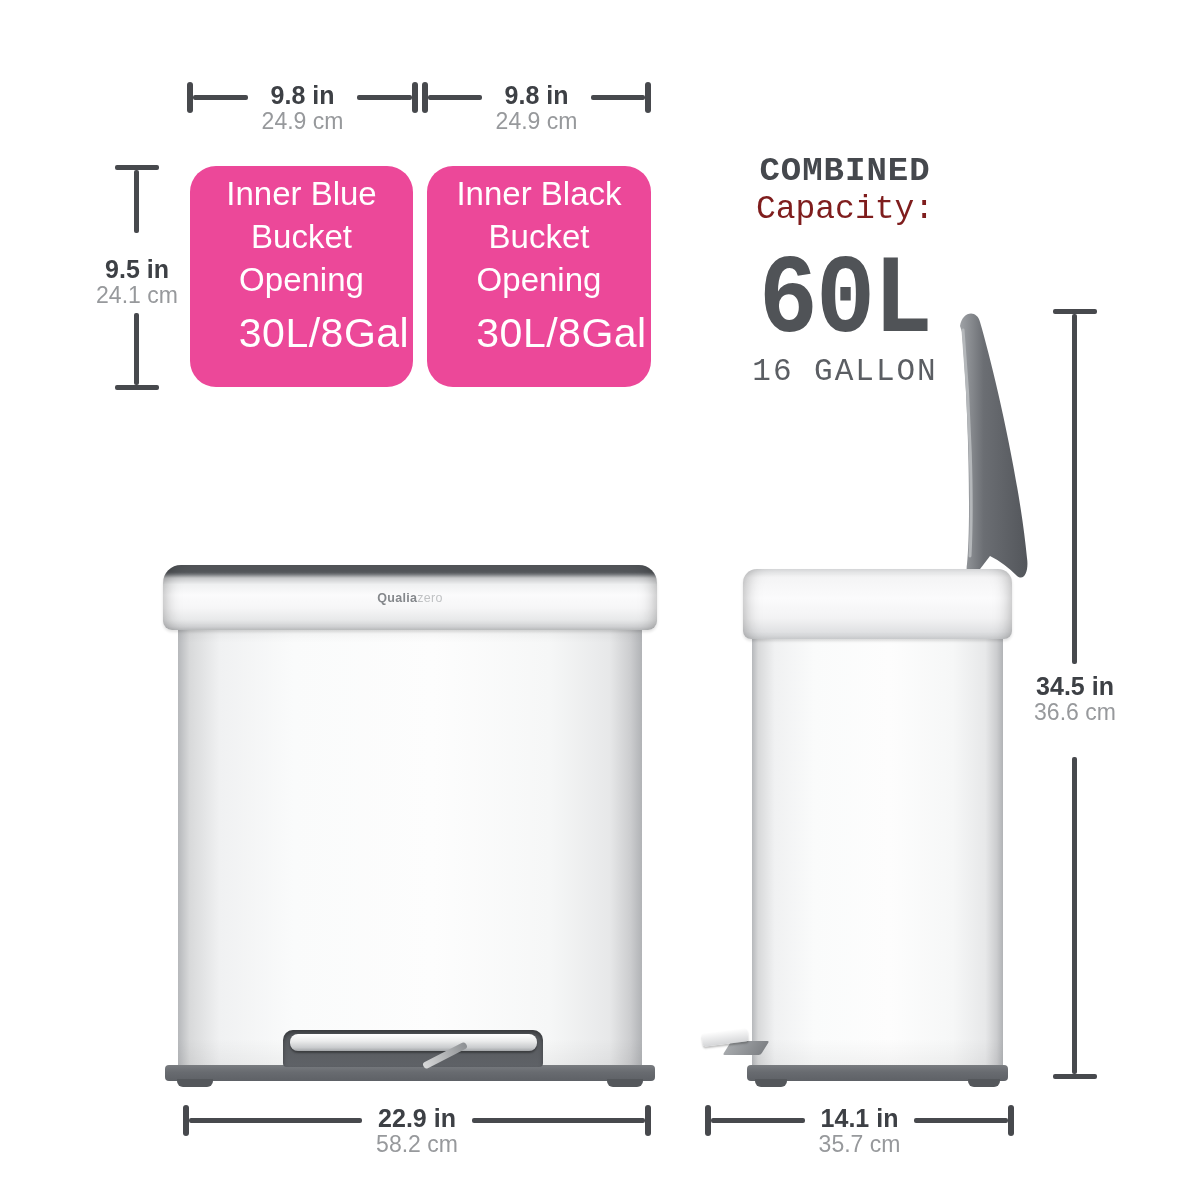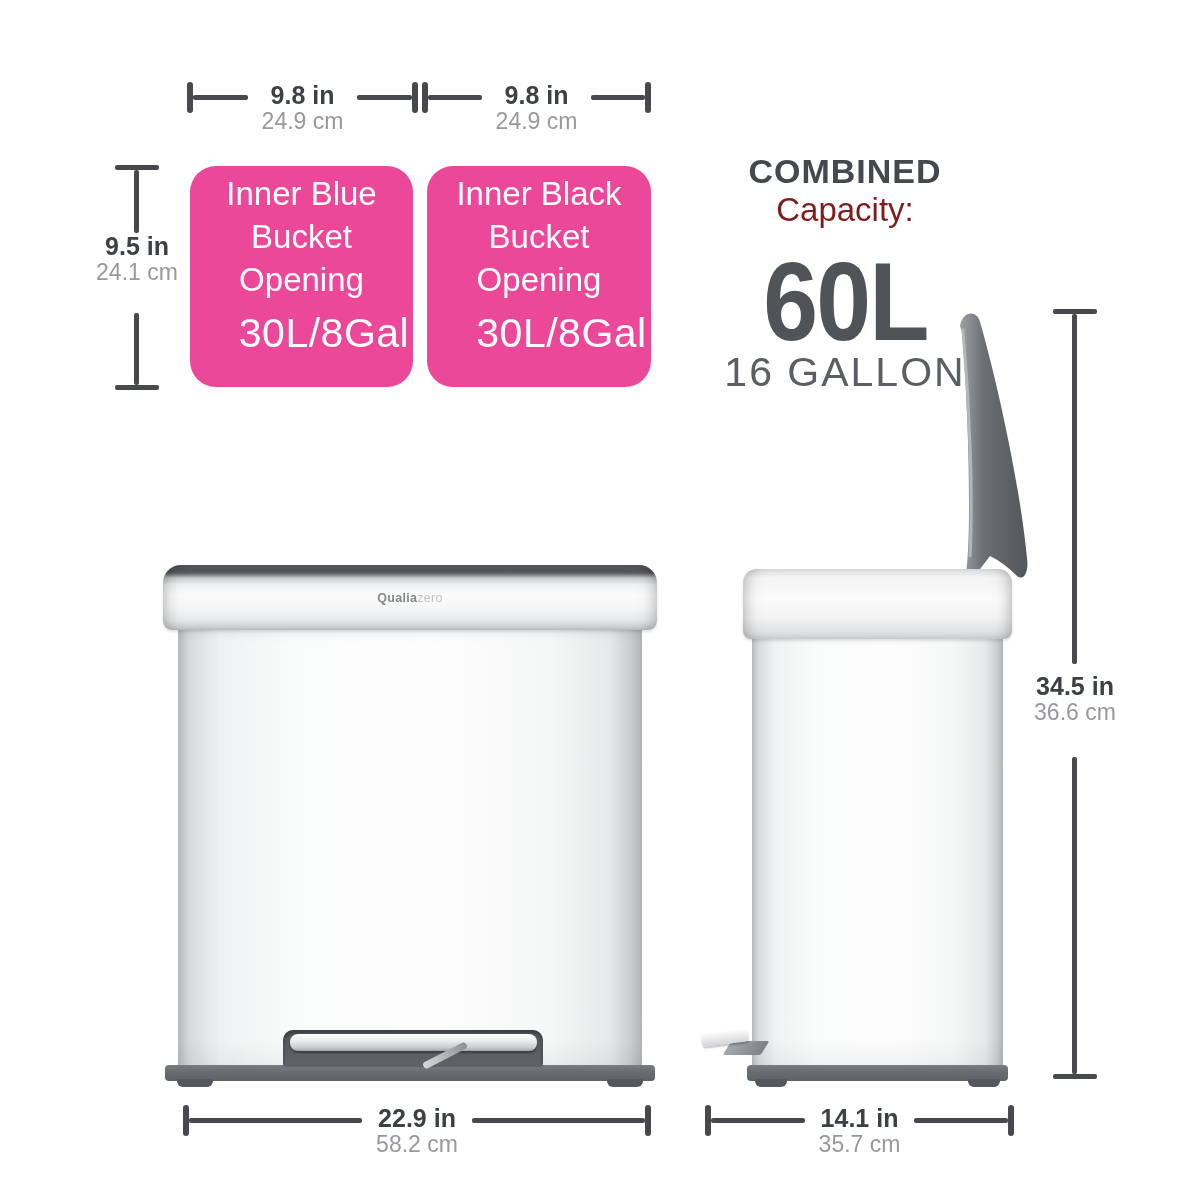--- a/index.html
+++ b/index.html
@@ -18,26 +18,26 @@
   .vdim{position:absolute;width:44px;}
   .vdim .cap{position:absolute;left:0;width:44px;height:5px;background:var(--line);border-radius:2px;}
   .vdim .vseg{position:absolute;left:19px;width:5px;background:var(--line);border-radius:2px;}
   .vdim .lbl{position:absolute;left:50%;transform:translateX(-50%);width:170px;text-align:center;}
   
   .panel{position:absolute;background:#ec4899;border-radius:26px;color:#ffffff;text-align:center;
          box-sizing:border-box;padding-top:6px;}
   .panel .plabel{font-size:33px;line-height:43px;font-weight:400;white-space:pre-line;}
   .panel .pcap{font-size:41px;font-weight:400;margin-top:9px;letter-spacing:.5px;margin-left:45px;}
   
-  .combined{position:absolute;text-align:center;color:#4b4e53;}
+  .combined{position:absolute;text-align:center;color:#4b4e53;font-family:Liberation Mono, monospace;}
   .comb-title{font-size:34px;font-weight:700;line-height:38px;letter-spacing:1px;color:#45484d;}
   .comb-sub{font-size:33px;font-weight:400;line-height:40px;color:#7f1d1d;}
   .comb-val{display:inline-block;font-size:112px;font-weight:700;line-height:100px;margin-top:22px;
             letter-spacing:-2px;color:#505357;transform:scaleX(.88);}
-  .comb-gal{font-size:41px;font-weight:400;letter-spacing:2px;line-height:36px;color:#5b5e63;margin-top:2px;}
+  .comb-gal{font-size:31px;font-weight:400;letter-spacing:2px;line-height:36px;color:#5b5e63;margin-top:2px;}
   
   .can{position:absolute;}
   .body-shell{position:absolute;
     background:
       linear-gradient(180deg, rgba(0,0,0,.07) 0%, rgba(0,0,0,0) 5%, rgba(0,0,0,0) 92%, rgba(0,0,0,.06) 100%),
       linear-gradient(90deg,#b6b8bb 0%,#d8d9da 2.5%,#f0f1f2 9%,#fafbfb 25%,#fdfdfd 55%,#f6f7f7 80%,#e7e8e9 93%,#cccdcf 97.5%,#b1b3b6 100%);
   }
   .lid-band{position:absolute;
     background:linear-gradient(180deg,#53565a 0%,#53565a 11%,#6e7175 14%,#c8c9cb 20%,#eff0f1 30%,#fbfbfc 46%,#f6f6f7 66%,#e8e9ea 84%,#d1d2d4 95%,#bfc1c3 100%);
     border-radius:18px 18px 9px 9px;
@@ -88,21 +88,21 @@
       <div class="in-val">9.8 in</div>
       <div class="cm-val">24.9 cm</div>
     </div>
     <div class="seg"></div>
     <div class="tick"></div>
   </div>
 
   <div class="vdim" style="left:115px;top:165px;height:225px;">
     <div class="cap" style="top:0;"></div>
     <div class="vseg" style="top:5px;height:63px;"></div>
-    <div class="lbl" style="top:68px;">
+    <div class="lbl" style="top:91px;">
       <div class="in-val">9.5 in</div>
       <div class="cm-val">24.1 cm</div>
     </div>
     <div class="vseg" style="top:148px;height:72px;"></div>
     <div class="cap" style="top:220px;"></div>
   </div>
 
   <div class="panel" style="left:190px;top:166px;width:223px;height:221px;">
     <div class="plabel">Inner Blue
 Bucket

